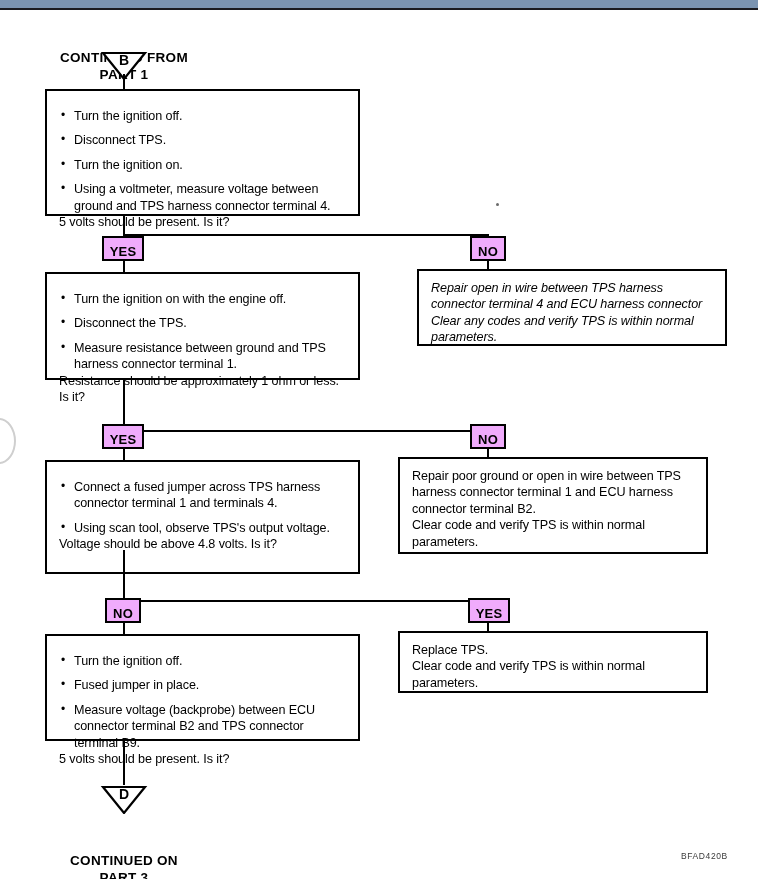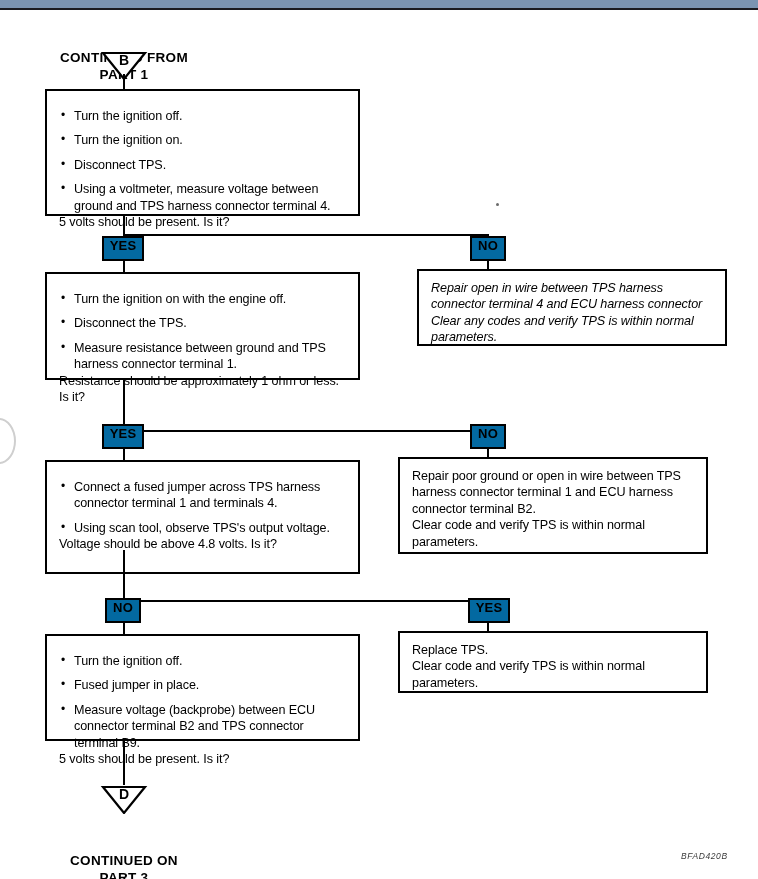--- a/index.html
+++ b/index.html
@@ -65,25 +65,25 @@
     top: -1px;
     font-size: 12px;
   }
   .pbox .cont {
     padding-left: 15px;
   }
   
   .tag {
     position: absolute;
     border: 2px solid #000000;
-    background: #0369a1;
+    background: #f0abfc;
     box-sizing: border-box;
     height: 25px;
     display: flex;
-    align-items: flex-start;
+    align-items: flex-end;
     justify-content: center;
     font-size: 13px;
     font-weight: bold;
     letter-spacing: 0.2px;
   }
   .tag.yes { width: 42px; }
   .tag.no  { width: 36px; }
   
   .connector {
     position: absolute;
@@ -151,22 +151,22 @@
   <div class="connector" style="left:100px; top:50px;">
     <svg width="48" height="30" viewBox="0 0 48 30">
       <polygon points="3,3 45,3 24,29" fill="#ffffff" stroke="#000000" stroke-width="2.2"></polygon>
     </svg>
     <div class="ltr">B</div>
   </div>
   <div class="vline" style="left:123px; top:74px; height:17px;"></div>
 
   <div class="pbox" style="left:45px; top:89px; width:315px; height:127px;">
     <div class="line bullet">Turn the ignition off.</div>
+    <div class="line bullet">Disconnect TPS.</div>
     <div class="line bullet">Turn the ignition on.</div>
-    <div class="line bullet">Disconnect TPS.</div>
     <div class="line bullet">Using a voltmeter, measure voltage between</div>
     <div class="line cont">ground and TPS harness connector terminal 4.</div>
     <div class="line">5 volts should be present. Is it?</div>
   </div>
 
   <div class="speck" style="left:496px; top:203px; width:3px; height:3px;"></div>
 
   <div class="vline" style="left:123px; top:216px; height:20px;"></div>
   <div class="hline" style="left:123px; top:234px; width:366px;"></div>
   <div class="vline" style="left:487px; top:234px; height:4px;"></div>
@@ -262,15 +262,15 @@
       <polygon points="3,3 45,3 24,29" fill="#ffffff" stroke="#000000" stroke-width="2.2"></polygon>
     </svg>
     <div class="ltr">D</div>
   </div>
 
   <div class="heading" style="left:52px; top:819px; width:144px;">
     <div>CONTINUED ON</div>
     <div class="sub">PART 3</div>
   </div>
 
-  <div class="figcode" style="left:681px; top:851px;font-style:italic;">BFAD420B</div>
+  <div class="figcode" style="left:681px; top:851px;">BFAD420B</div>
 
 </div>
 
 </body></html>

